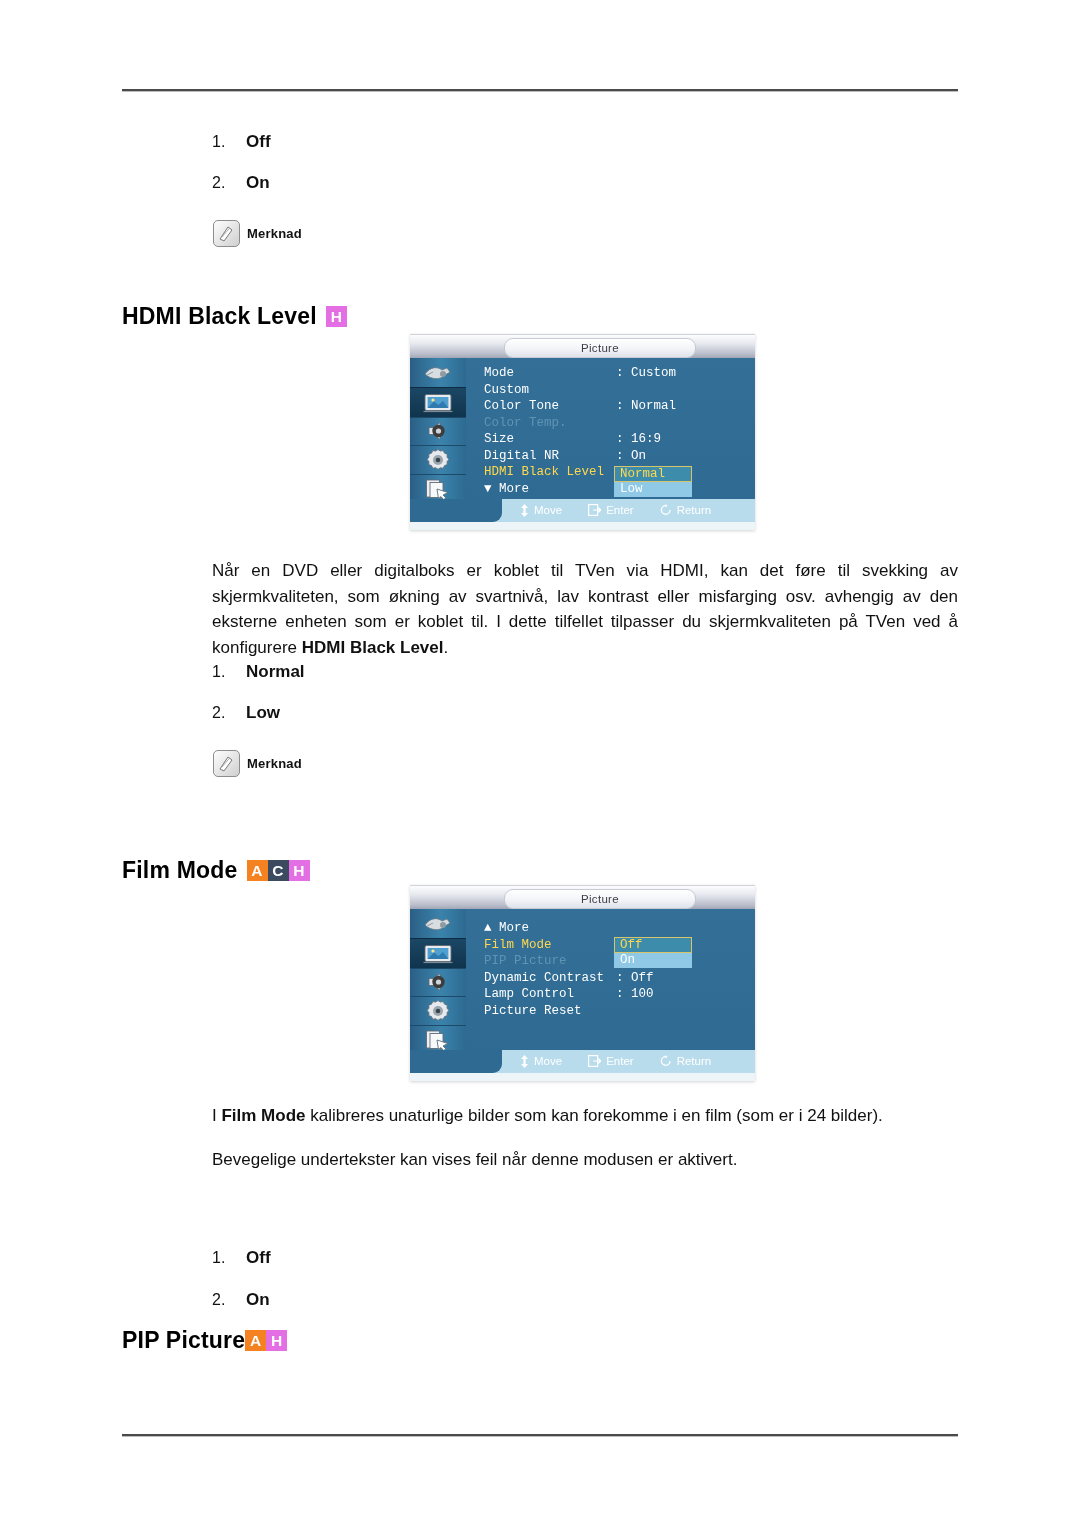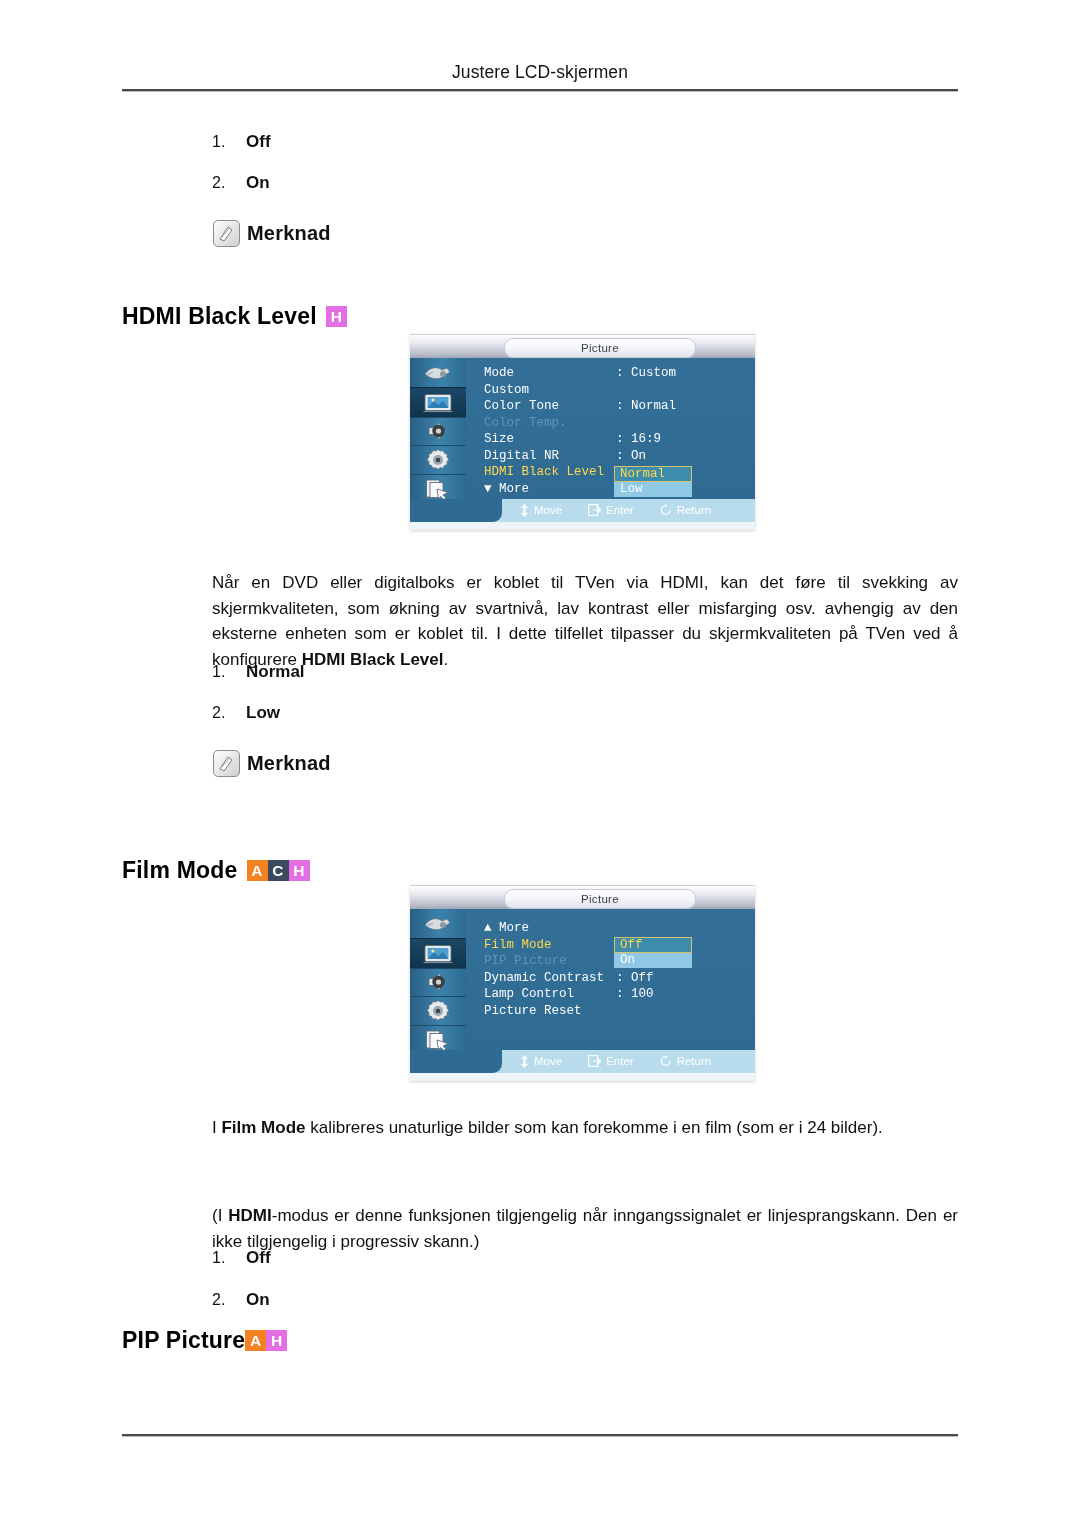--- a/index.html
+++ b/index.html
@@ -71,36 +71,35 @@
     width: 25px;
     height: 25px;
     border: 1px solid #8d8d8d;
     border-radius: 5px;
     background: linear-gradient(135deg, #fdfdfd 0%, #e9e9e9 45%, #cfcfcf 100%);
     position: relative;
     flex: 0 0 auto;
   }
   .note-icon svg { position: absolute; left: 3px; top: 3px; }
   .note-label {
-    font-size: 20px;
+    font-size: 13px;
     font-weight: bold;
     color: #111;
     letter-spacing: 0.2px;
     text-align: right;
   }
 
   
   .para {
     position: absolute;
     font-size: 17px;
     line-height: 25.5px;
     color: #111;
     text-align: justify;
     width: 836px;
-    margin-top: 12px;
   }
   .para.left { text-align: left; }
   .para b { font-weight: bold; }
 
   .indent {
     position: absolute;
     left: 212px;
     font-size: 17px;
     line-height: 25.5px;
     color: #111;
@@ -267,21 +266,20 @@
     color: #ffffff;
   }
   .osd-hint { display: flex; align-items: center; gap: 5px; }
   .osd-hint span { line-height: 14px; }
 </style>
 </head>
 <body>
 
 <div class="page">
 
-  <div class="header-title">Justere LCD-skjermen</div>
   <div class="rule top"></div>
 
   <div class="opt" style="left:212px; top:132px;">
     <span class="num">1.</span><span>Off</span>
   </div>
   <div class="opt" style="left:212px; top:173px;">
     <span class="num">2.</span><span>On</span>
   </div>
 
   <div class="note" style="left:213px; top:220px;">
@@ -552,24 +550,22 @@
           <span>Return</span>
         </div>
       </div>
     </div>
   </div>
 
   <div class="para left" style="left:212px; top:1103px; width:746px;">
     <span>I </span><b>Film Mode</b><span> kalibreres unaturlige bilder som kan forekomme i en film (som er i 24 bilder).</span>
   </div>
 
-
-  <div class="para" style="left:212px; top:1191px; width:746px;">
-    <span>(I </span><b>HDMI</b><span>-modus er denne funksjonen tilgjengelig når inngangssignalet er linjesprangskann. Den er ikke tilgjengelig i progressiv skann.)</span>
-  </div>
+  <div class="para left" style="left:212px; top:1147px; width:746px;">Bevegelige undertekster kan vises feil når denne modusen er aktivert.</div>
+
 
   <div class="opt" style="left:212px; top:1248px;">
     <span class="num">1.</span><span>Off</span>
   </div>
   <div class="opt" style="left:212px; top:1290px;">
     <span class="num">2.</span><span>On</span>
   </div>
 
   <div class="heading" style="top:1327px;">
     <span>PIP Picture</span>

